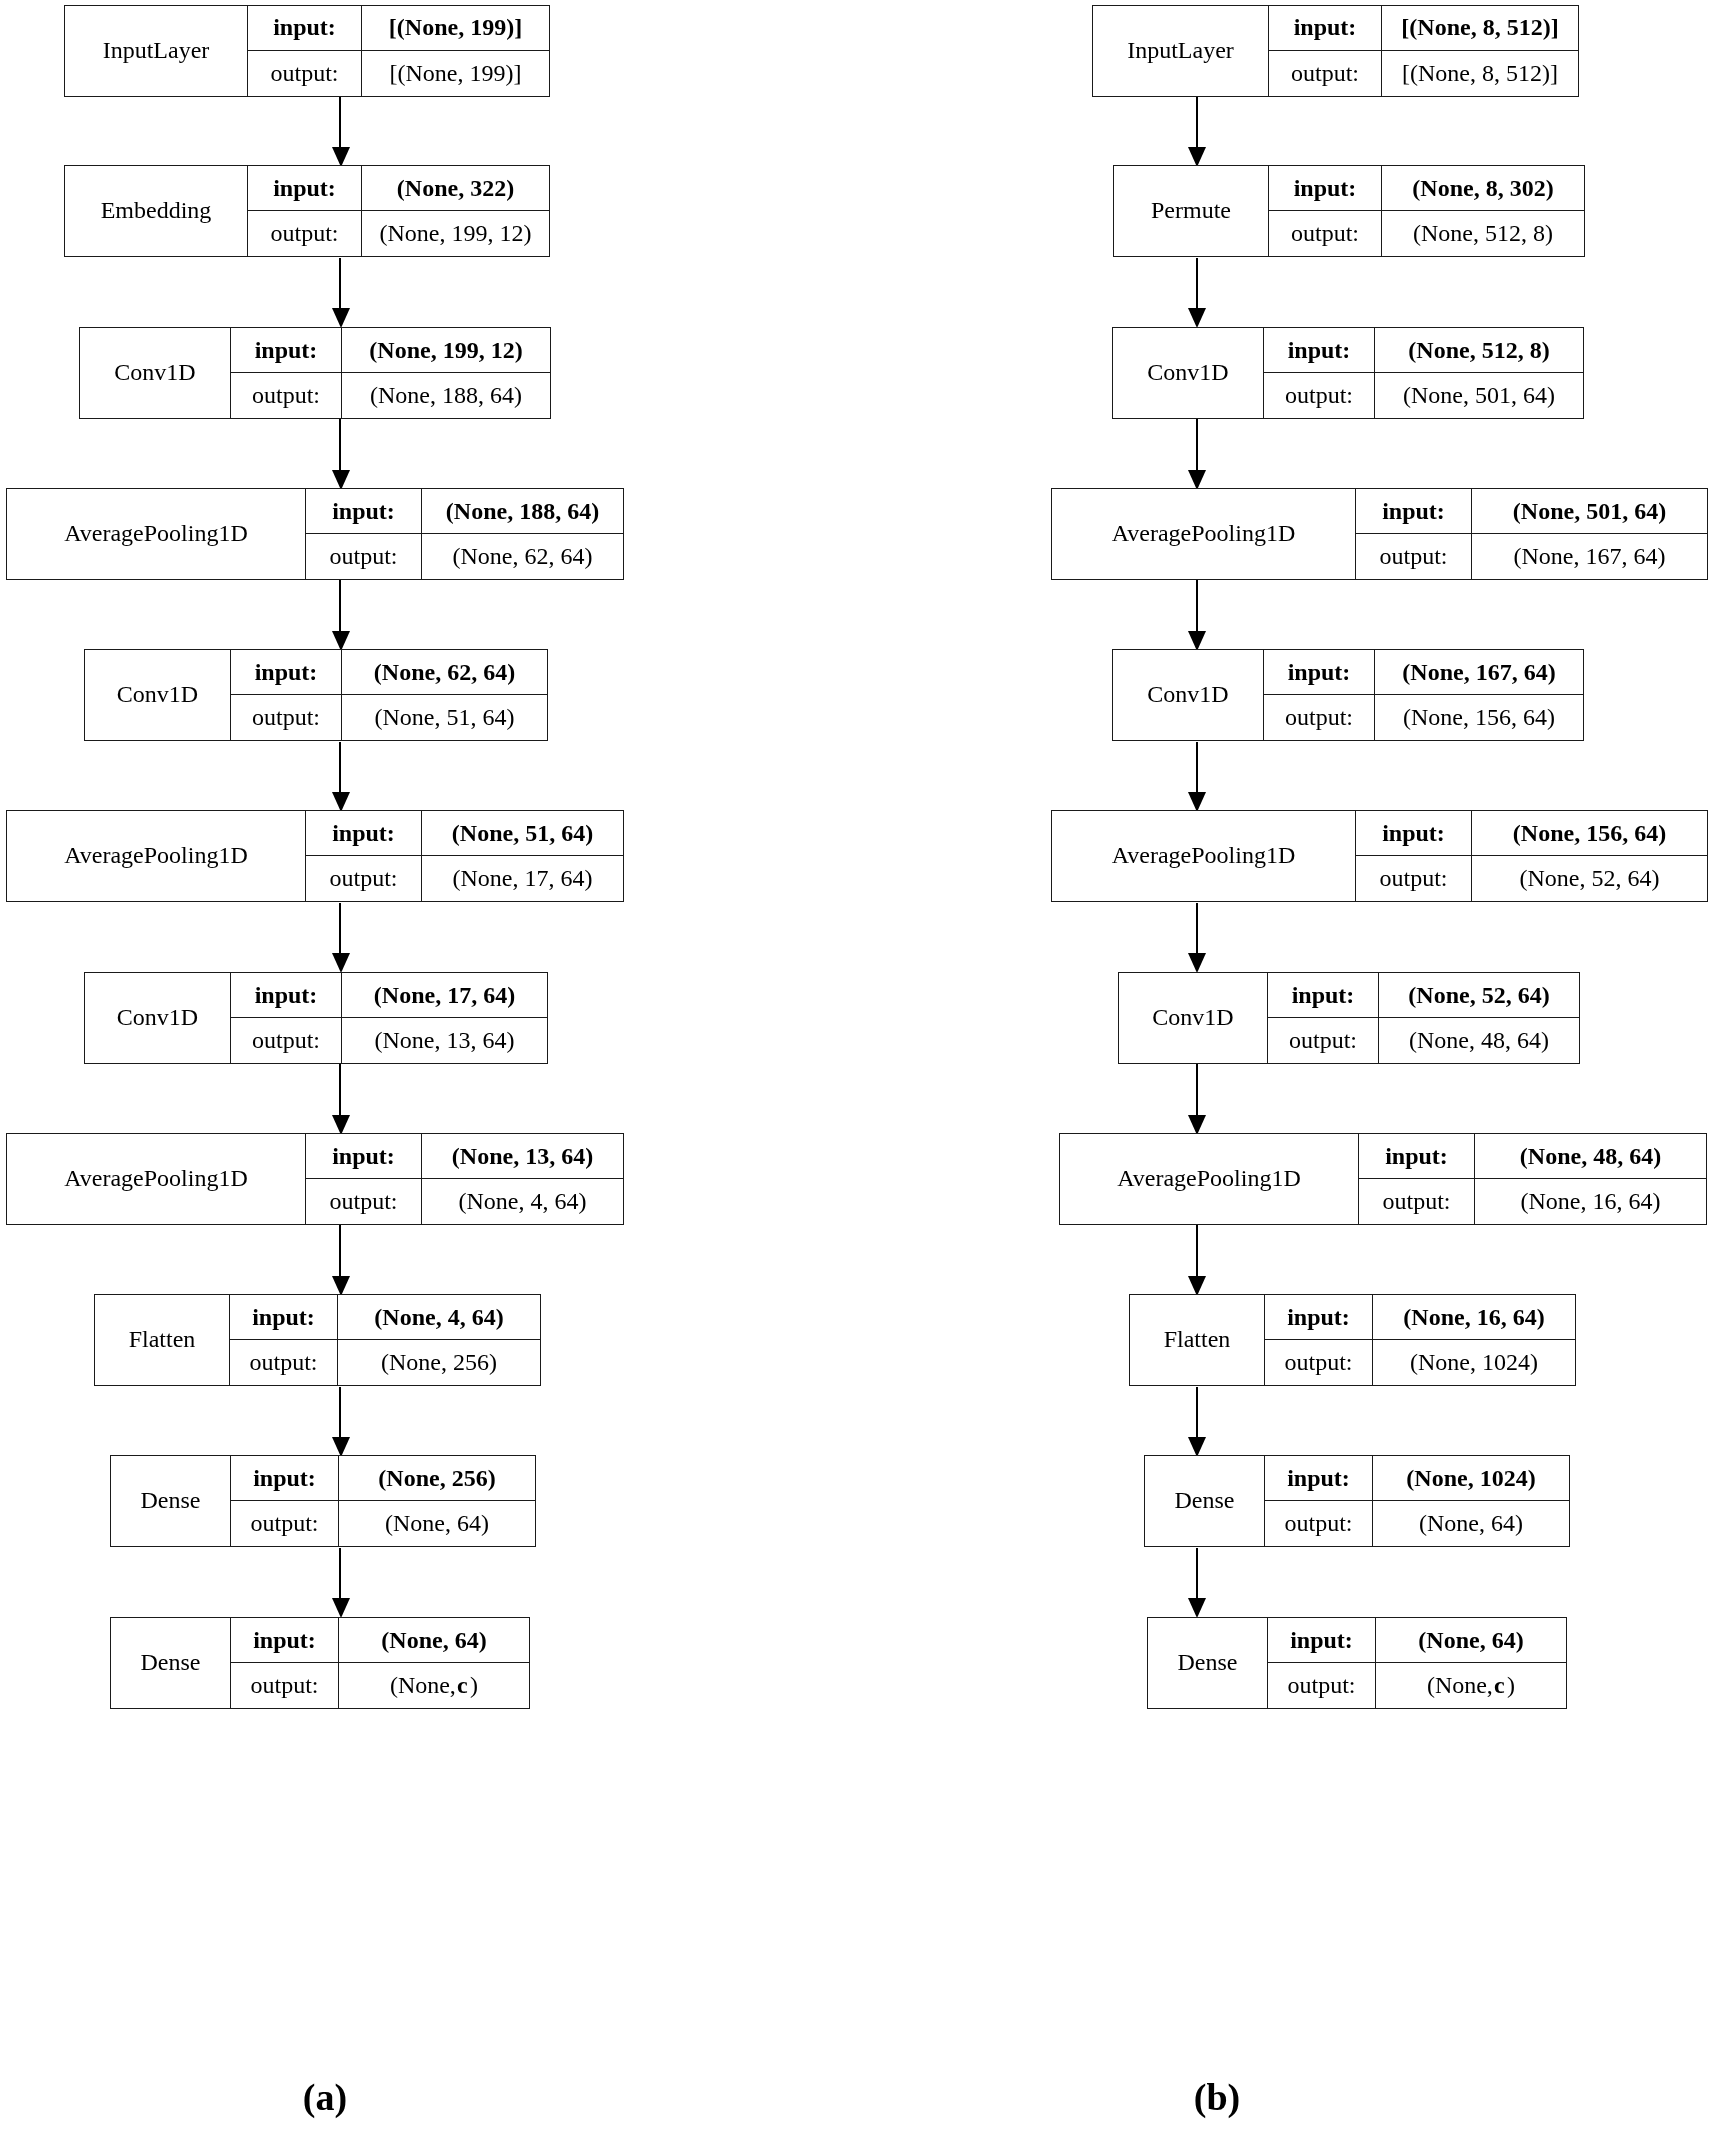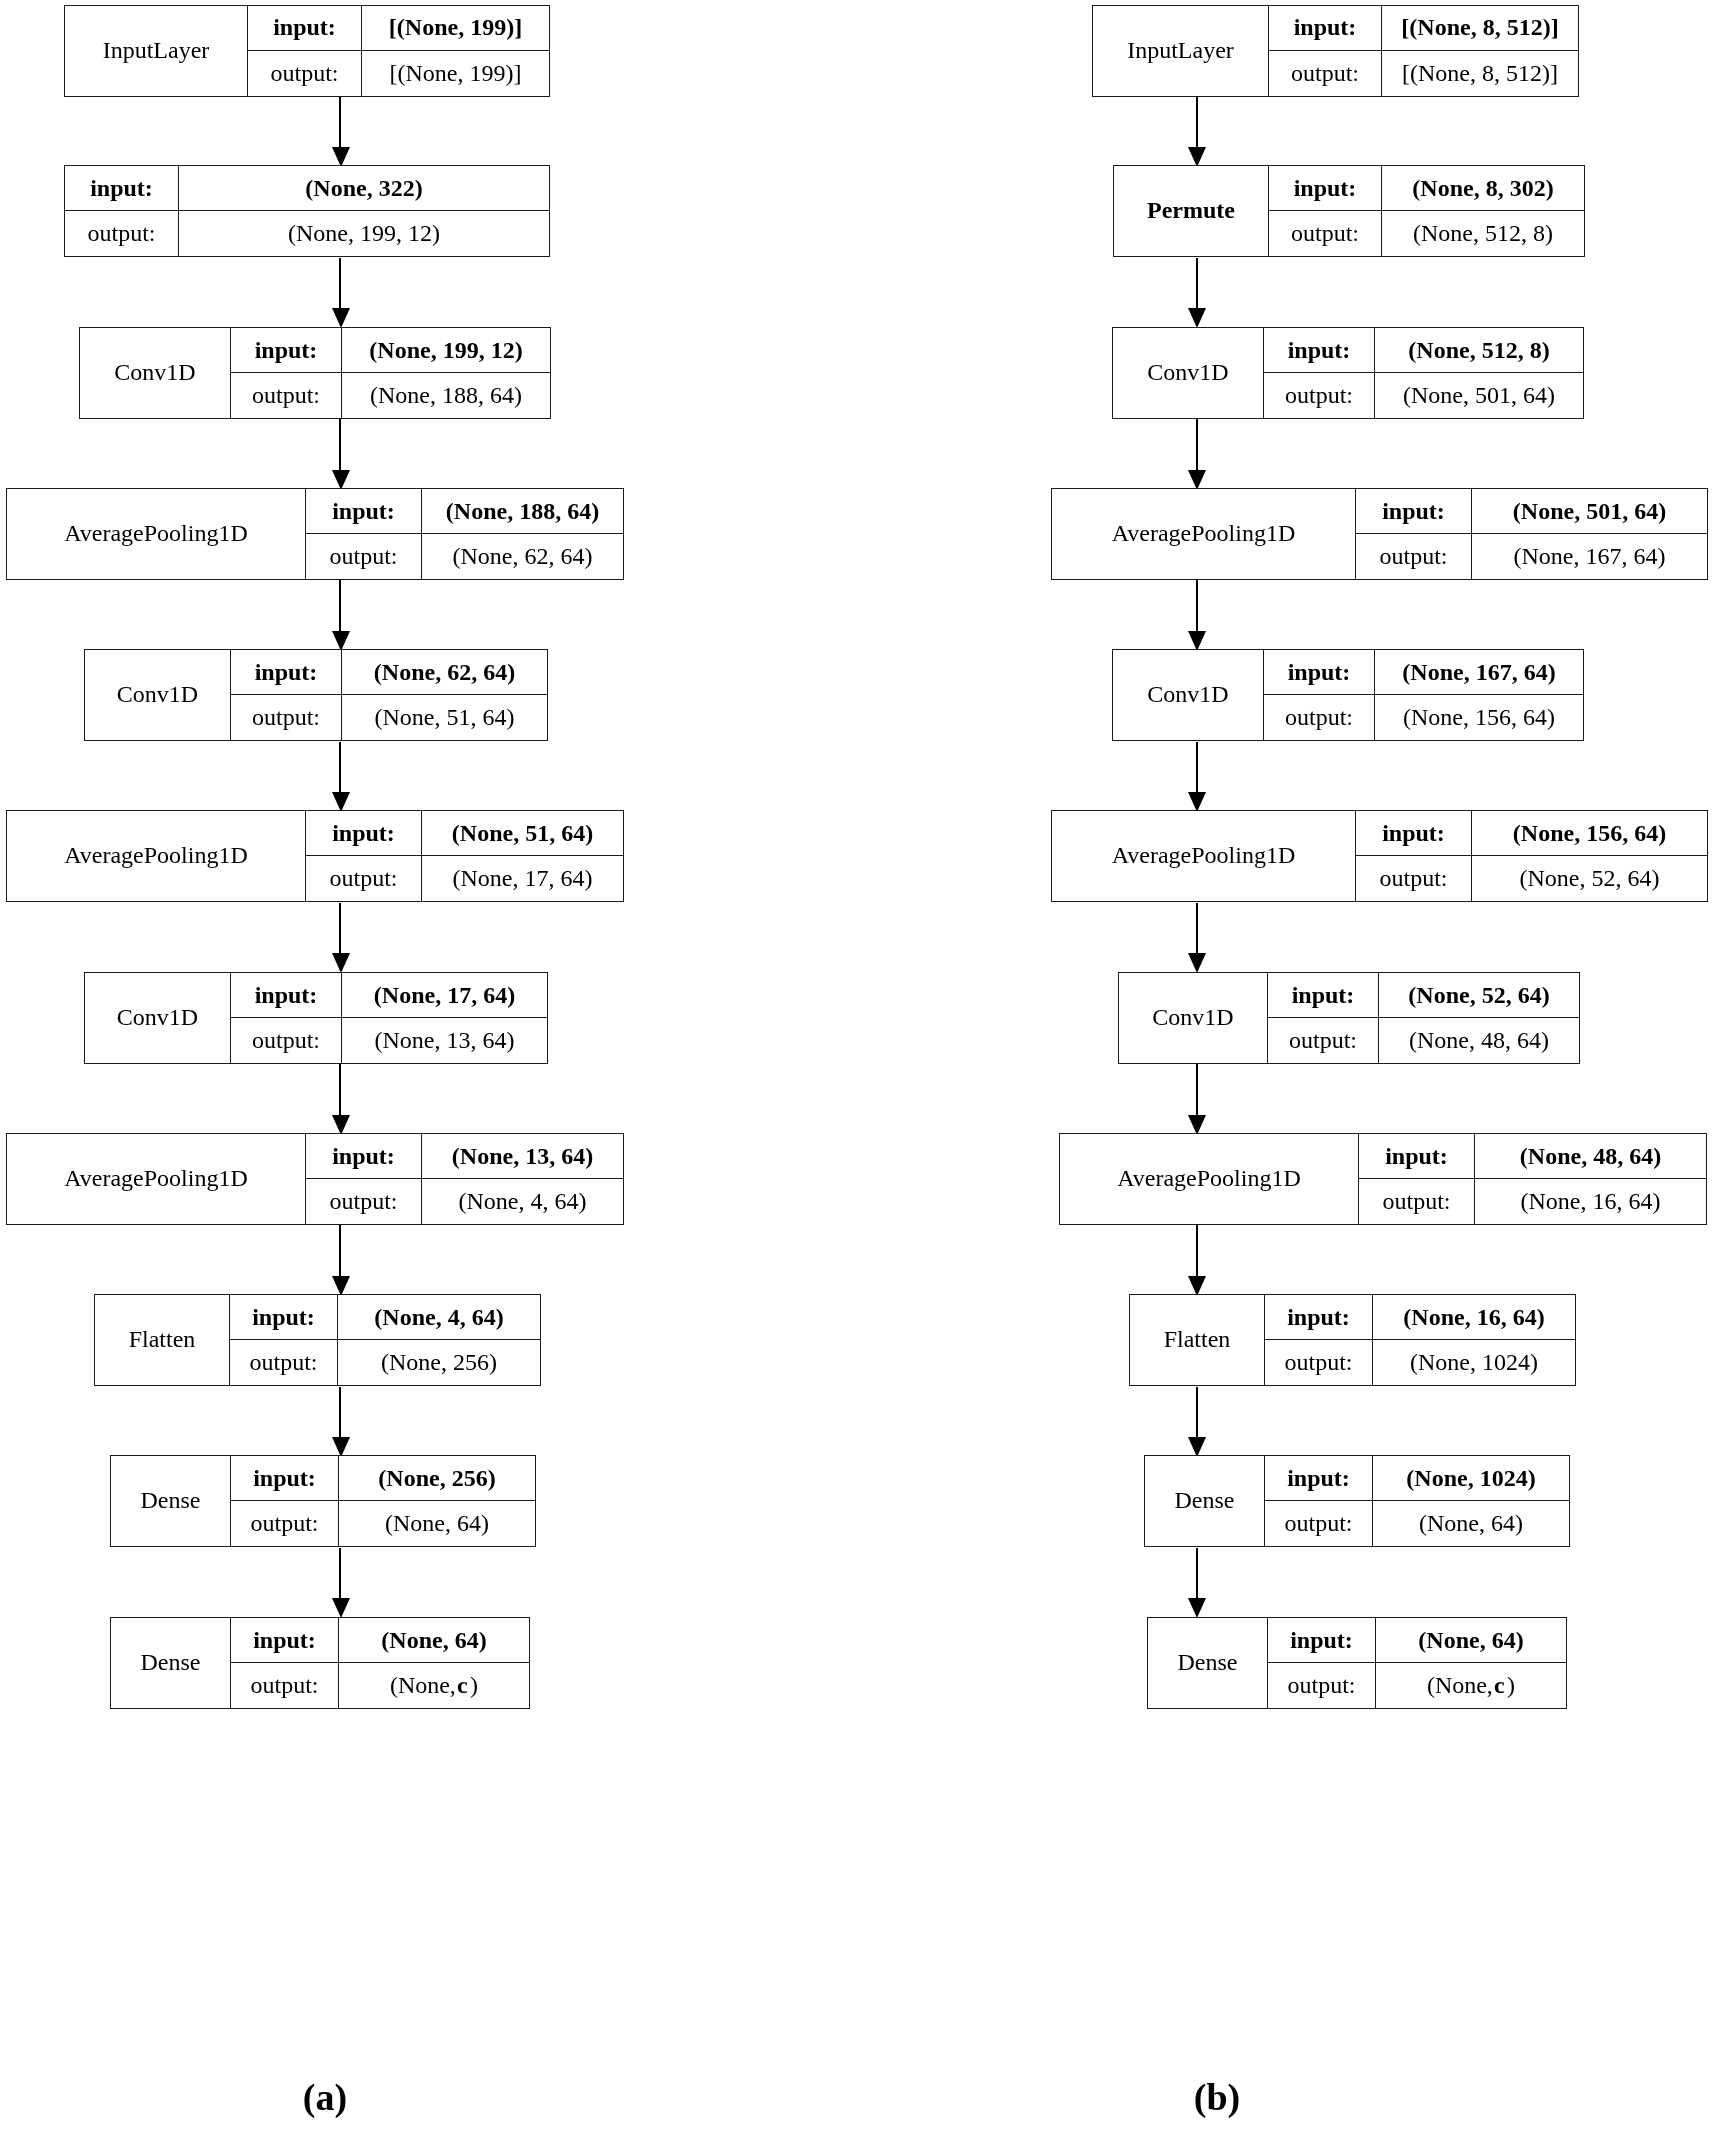--- a/index.html
+++ b/index.html
@@ -122,20 +122,21 @@
         </div>
         <div class="io-row bottom">
           <div class="io-label" style="width: 114px; flex: 0 0 114px;">output:</div>
           <div class="io-value">[(None, 199)]</div>
         </div>
       </div>
     </div>
     <div class="edge" style="left: 339px; top: 97px; height: 51px;"></div>
     <div class="arrowhead" style="left: 332px; top: 147px;"></div>
     <div class="node" style="left: 64px; top: 165px; width: 486px; height: 92px;">
+      <div class="name-cell" style="width: 183px; flex: 0 0 183px;">Embedding</div>
       <div class="io-table">
         <div class="io-row top">
           <div class="io-label" style="width: 114px; flex: 0 0 114px;">input:</div>
           <div class="io-value">(None, 322)</div>
         </div>
         <div class="io-row bottom">
           <div class="io-label" style="width: 114px; flex: 0 0 114px;">output:</div>
           <div class="io-value">(None, 199, 12)</div>
         </div>
       </div>
@@ -284,21 +285,21 @@
         </div>
         <div class="io-row bottom">
           <div class="io-label" style="width: 113px; flex: 0 0 113px;">output:</div>
           <div class="io-value">[(None, 8, 512)]</div>
         </div>
       </div>
     </div>
     <div class="edge" style="left: 1196px; top: 97px; height: 51px;"></div>
     <div class="arrowhead" style="left: 1188px; top: 147px;"></div>
     <div class="node" style="left: 1113px; top: 165px; width: 472px; height: 92px;">
-      <div class="name-cell" style="width: 155px; flex: 0 0 155px; font-weight: bold;">Permute</div>
+      <div class="name-cell" style="width: 155px; flex: 0 0 155px;">Permute</div>
       <div class="io-table">
         <div class="io-row top">
           <div class="io-label" style="width: 113px; flex: 0 0 113px;">input:</div>
           <div class="io-value">(None, 8, 302)</div>
         </div>
         <div class="io-row bottom">
           <div class="io-label" style="width: 113px; flex: 0 0 113px;">output:</div>
           <div class="io-value">(None, 512, 8)</div>
         </div>
       </div>

